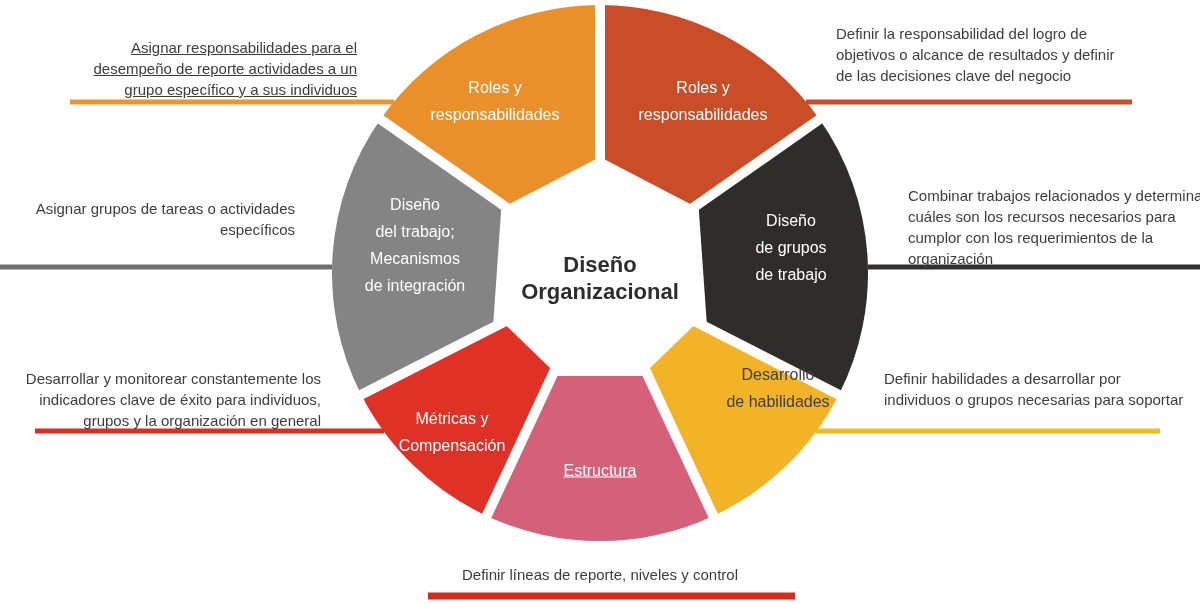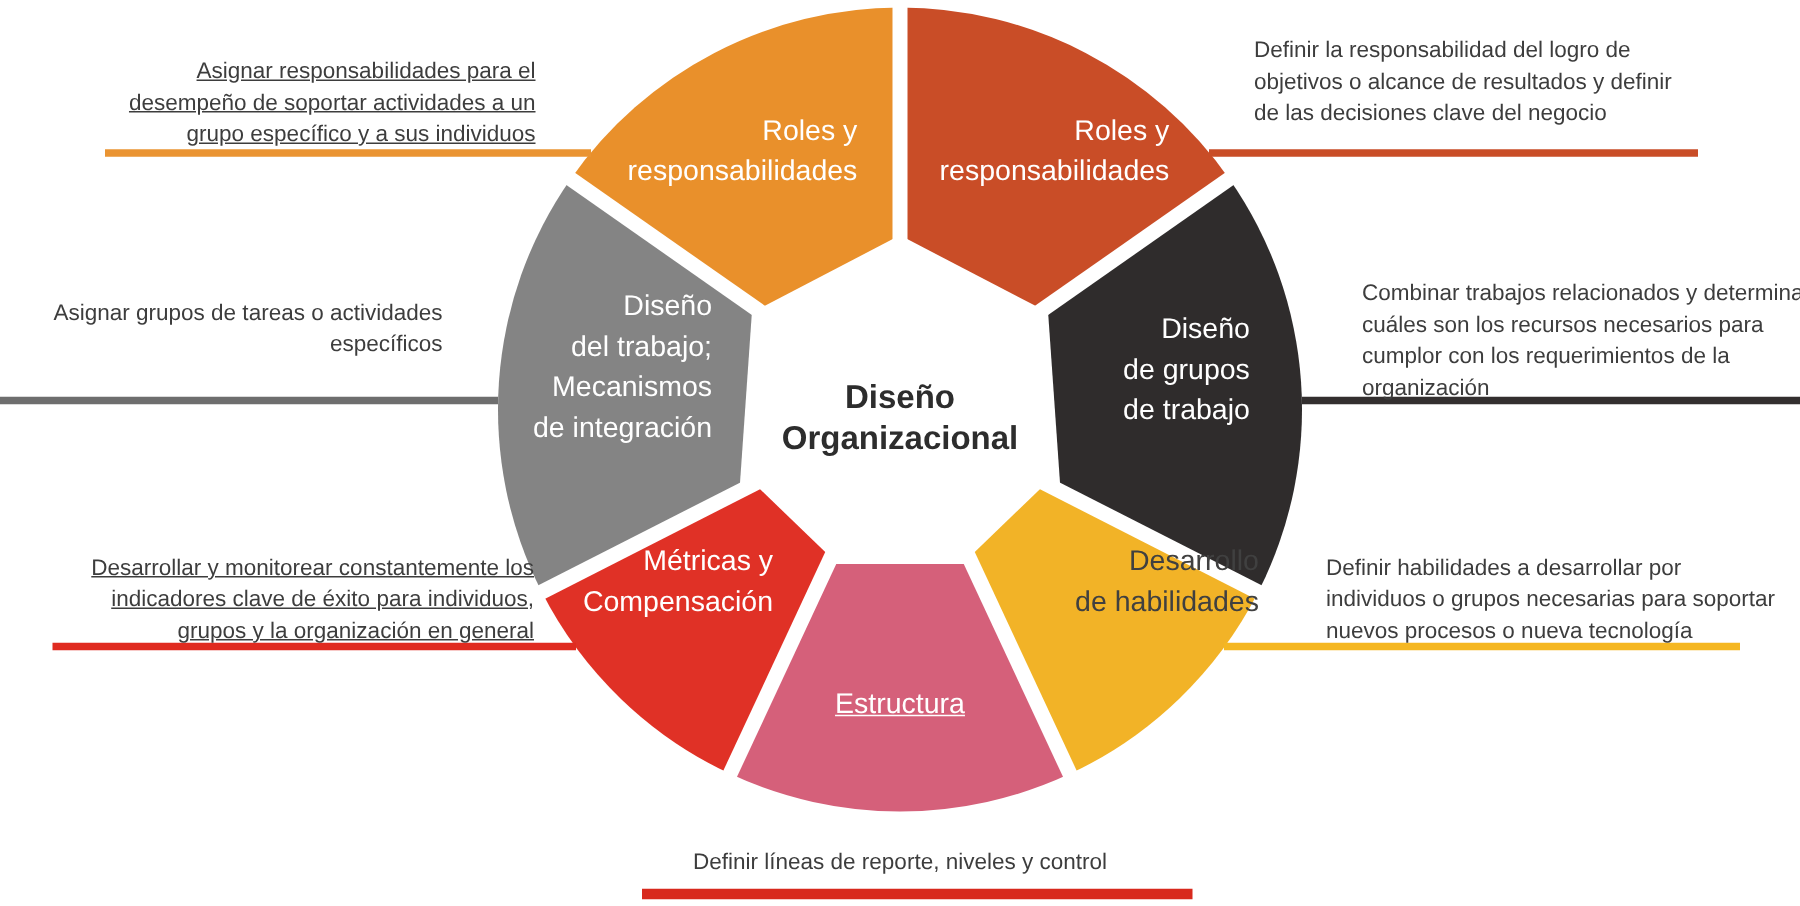--- a/index.html
+++ b/index.html
@@ -2,40 +2,40 @@
 <html><head>
 <meta charset="utf-8">
 <style>
   html,body{margin:0;padding:0;background:#ffffff;}
   .canvas{
     position:relative;width:1200px;height:604px;background:#ffffff;
     font-family:"Liberation Sans",sans-serif;overflow:hidden;
   }
   #wheel-svg{position:absolute;left:0;top:0;z-index:0;}
   .seg-label{
-    position:absolute;transform:translate(-50%,-50%);text-align:right;
-    font-size:19px;line-height:27px;color:#ffffff;z-index:2;white-space:nowrap;
+    position:absolute;transform:translate(-50%,-50%);text-align:center;
+    font-size:16px;line-height:27px;color:#ffffff;z-index:2;white-space:nowrap;
   }
   .seg-label span{display:block;}
   .center-title{
     position:absolute;left:600px;top:278px;transform:translate(-50%,-50%);
     text-align:center;font-size:22px;line-height:27px;font-weight:bold;
     color:#2d2d2d;z-index:2;white-space:nowrap;
   }
   .center-title span{display:block;}
   .desc{
     position:absolute;font-size:15px;line-height:21px;color:#3d3d3d;z-index:2;
   }
   .desc span{display:block;white-space:nowrap;}
   .right-al{text-align:right;}
   #desc-top-left{right:843px;top:37px;text-decoration:underline;}
   #desc-top-right{left:836px;top:23px;}
   #desc-mid-left{right:905px;top:198px;}
   #desc-mid-right{left:908px;top:185px;}
-  #desc-bottom-left{right:844px;top:368px;text-decoration:underline;}
+  #desc-bottom-left{right:879px;top:368px;}
   #desc-bottom-right{left:884px;top:368px;}
   #desc-bottom{left:600px;top:564px;transform:translateX(-50%);text-align:center;}
   #label-roles-left{left:495px;top:101px;}
   #label-roles-right{left:703px;top:101px;}
   #label-diseno-trabajo{left:415px;top:245px;}
   #label-diseno-grupos{left:791px;top:247px;}
   #label-metricas{left:452px;top:388px;}
   #label-desarrollo{left:778px;top:388px;}
   #label-estructura{left:600px;top:470px;text-decoration:underline;}
 </style>
@@ -82,38 +82,38 @@
     <span>de grupos</span>
     <span>de trabajo</span>
   </div>
   <div id="label-desarrollo" class="seg-label" style="color: #404040;">
     <span>Desarrollo</span>
     <span>de habilidades</span>
   </div>
   <div id="label-estructura" class="seg-label" style="color: rgb(255, 255, 255);">
     <span>Estructura</span>
   </div>
-  <div id="label-metricas" class="seg-label" style="color: rgb(255, 255, 255);">
+  <div id="label-metricas" class="seg-label" style="color: rgb(255, 255, 255); margin-top: 44px;">
     <span>Métricas y</span>
     <span>Compensación</span>
   </div>
   <div id="label-diseno-trabajo" class="seg-label" style="color: rgb(255, 255, 255);">
     <span>Diseño</span>
     <span>del trabajo;</span>
     <span>Mecanismos</span>
     <span>de integración</span>
   </div>
   <div id="label-roles-left" class="seg-label" style="color: rgb(255, 255, 255);">
     <span>Roles y</span>
     <span>responsabilidades</span>
   </div>
 
   <div id="desc-top-left" class="desc right-al">
     <span>Asignar responsabilidades para el</span>
-    <span>desempeño de soportar actividades a un</span>
+    <span>desempeño de reporte actividades a un</span>
     <span>grupo específico y a sus individuos</span>
   </div>
   <div id="desc-top-right" class="desc">
     <span>Definir la responsabilidad del logro de</span>
     <span>objetivos o alcance de resultados y definir</span>
     <span>de las decisiones clave del negocio</span>
   </div>
   <div id="desc-mid-left" class="desc right-al">
     <span>Asignar grupos de tareas o actividades</span>
     <span>específicos</span>
@@ -125,19 +125,18 @@
     <span>organización</span>
   </div>
   <div id="desc-bottom-left" class="desc right-al">
     <span>Desarrollar y monitorear constantemente los</span>
     <span>indicadores clave de éxito para individuos,</span>
     <span>grupos y la organización en general</span>
   </div>
   <div id="desc-bottom-right" class="desc">
     <span>Definir habilidades a desarrollar por</span>
     <span>individuos o grupos necesarias para soportar</span>
-    <span>nuevos procesos o nueva tecnología</span>
   </div>
   <div id="desc-bottom" class="desc">
     <span>Definir líneas de reporte, niveles y control</span>
   </div>
 
 </div>
 
 </body></html>

